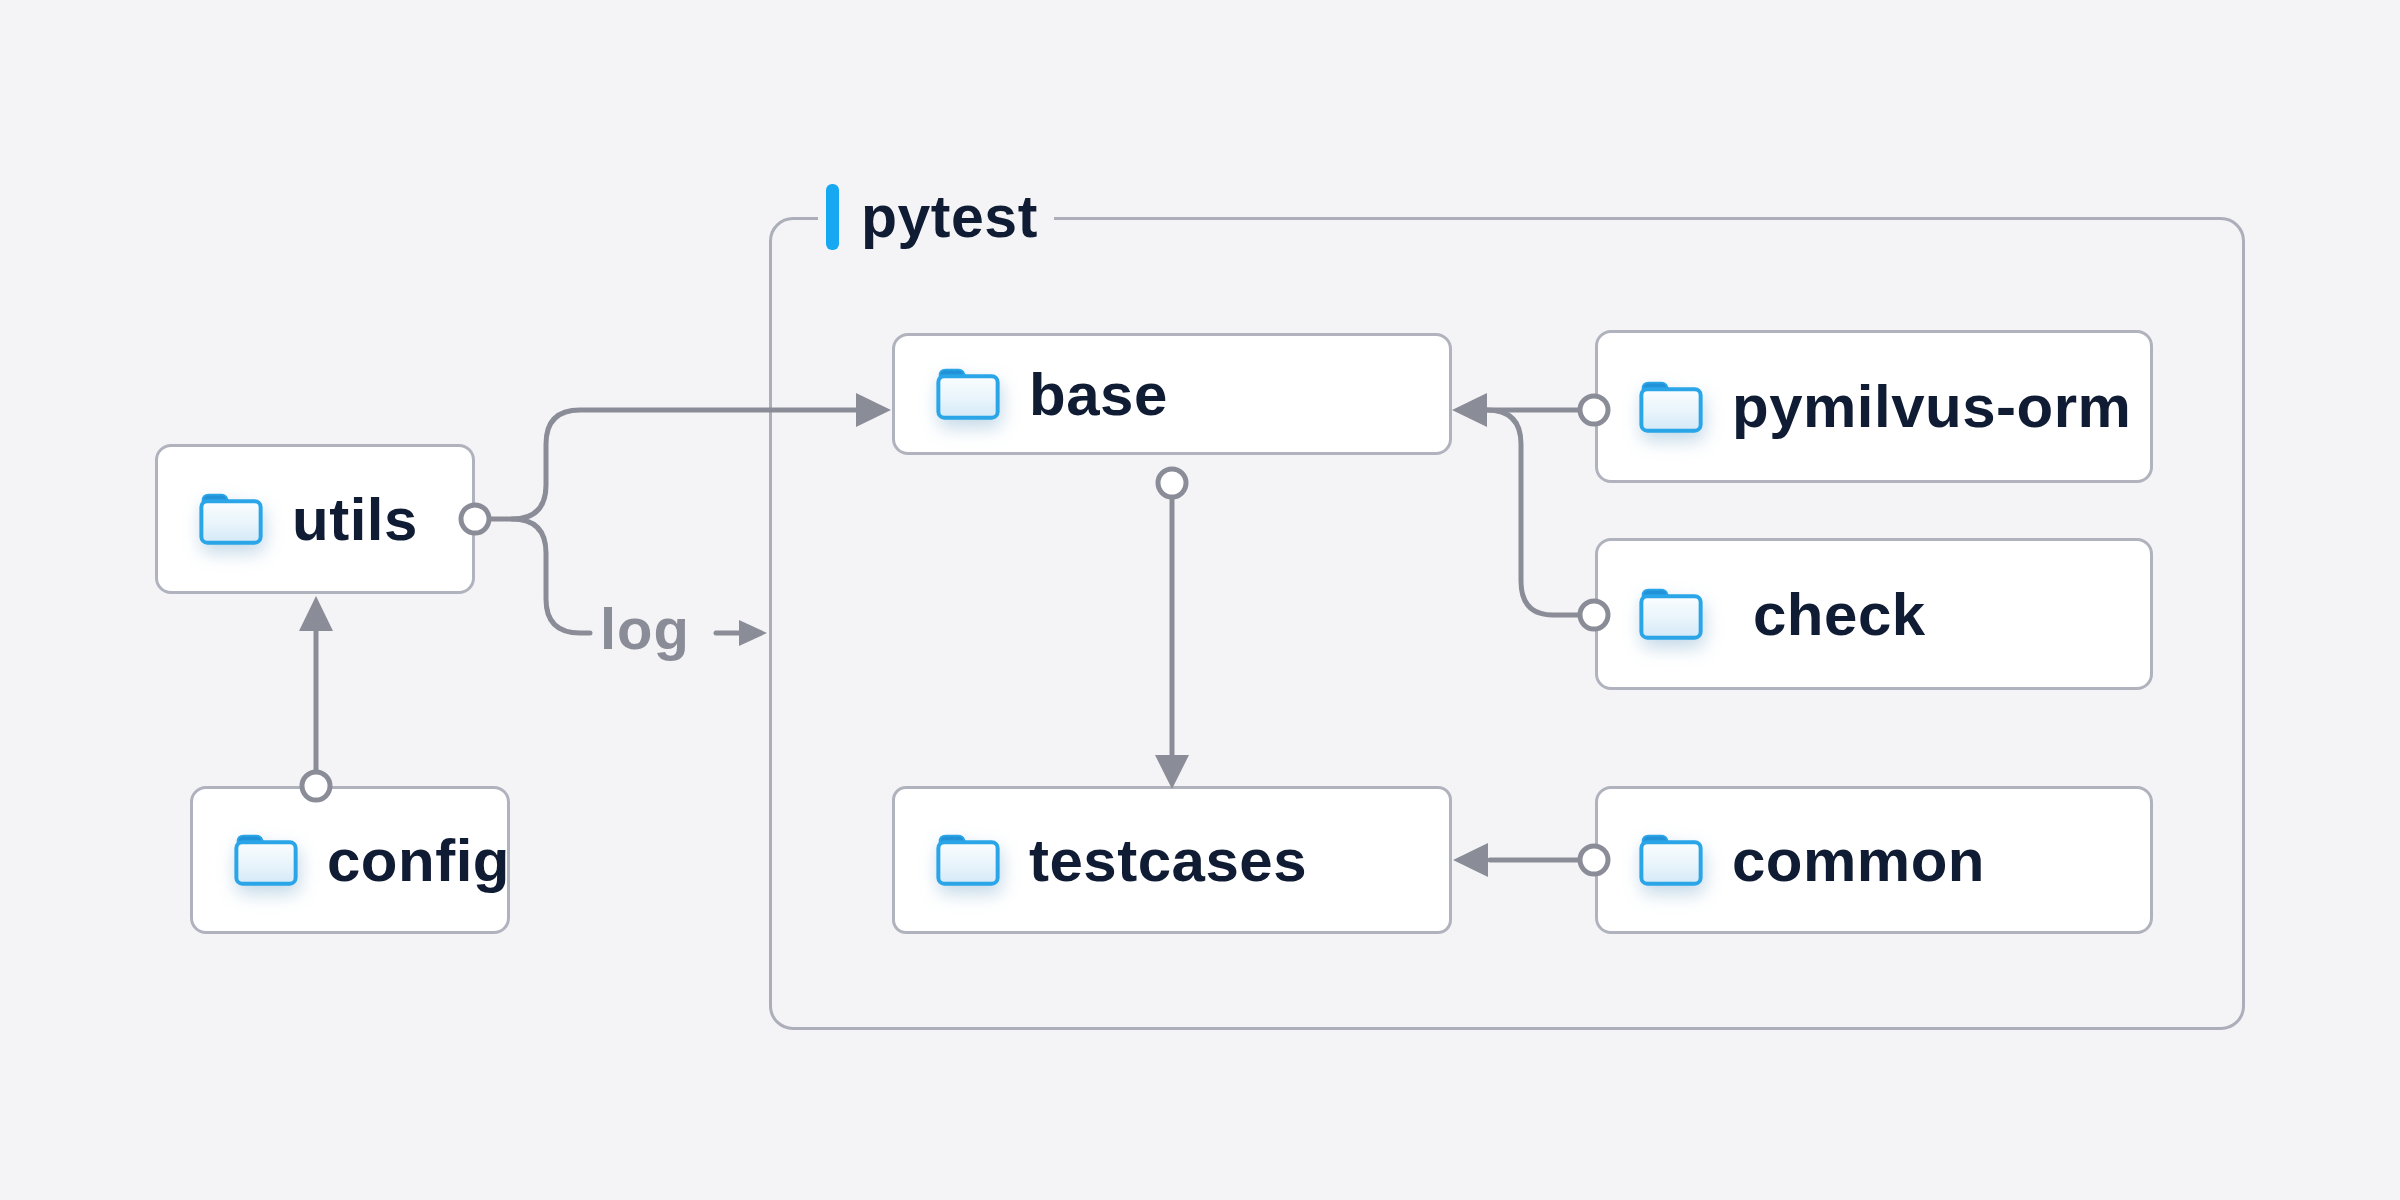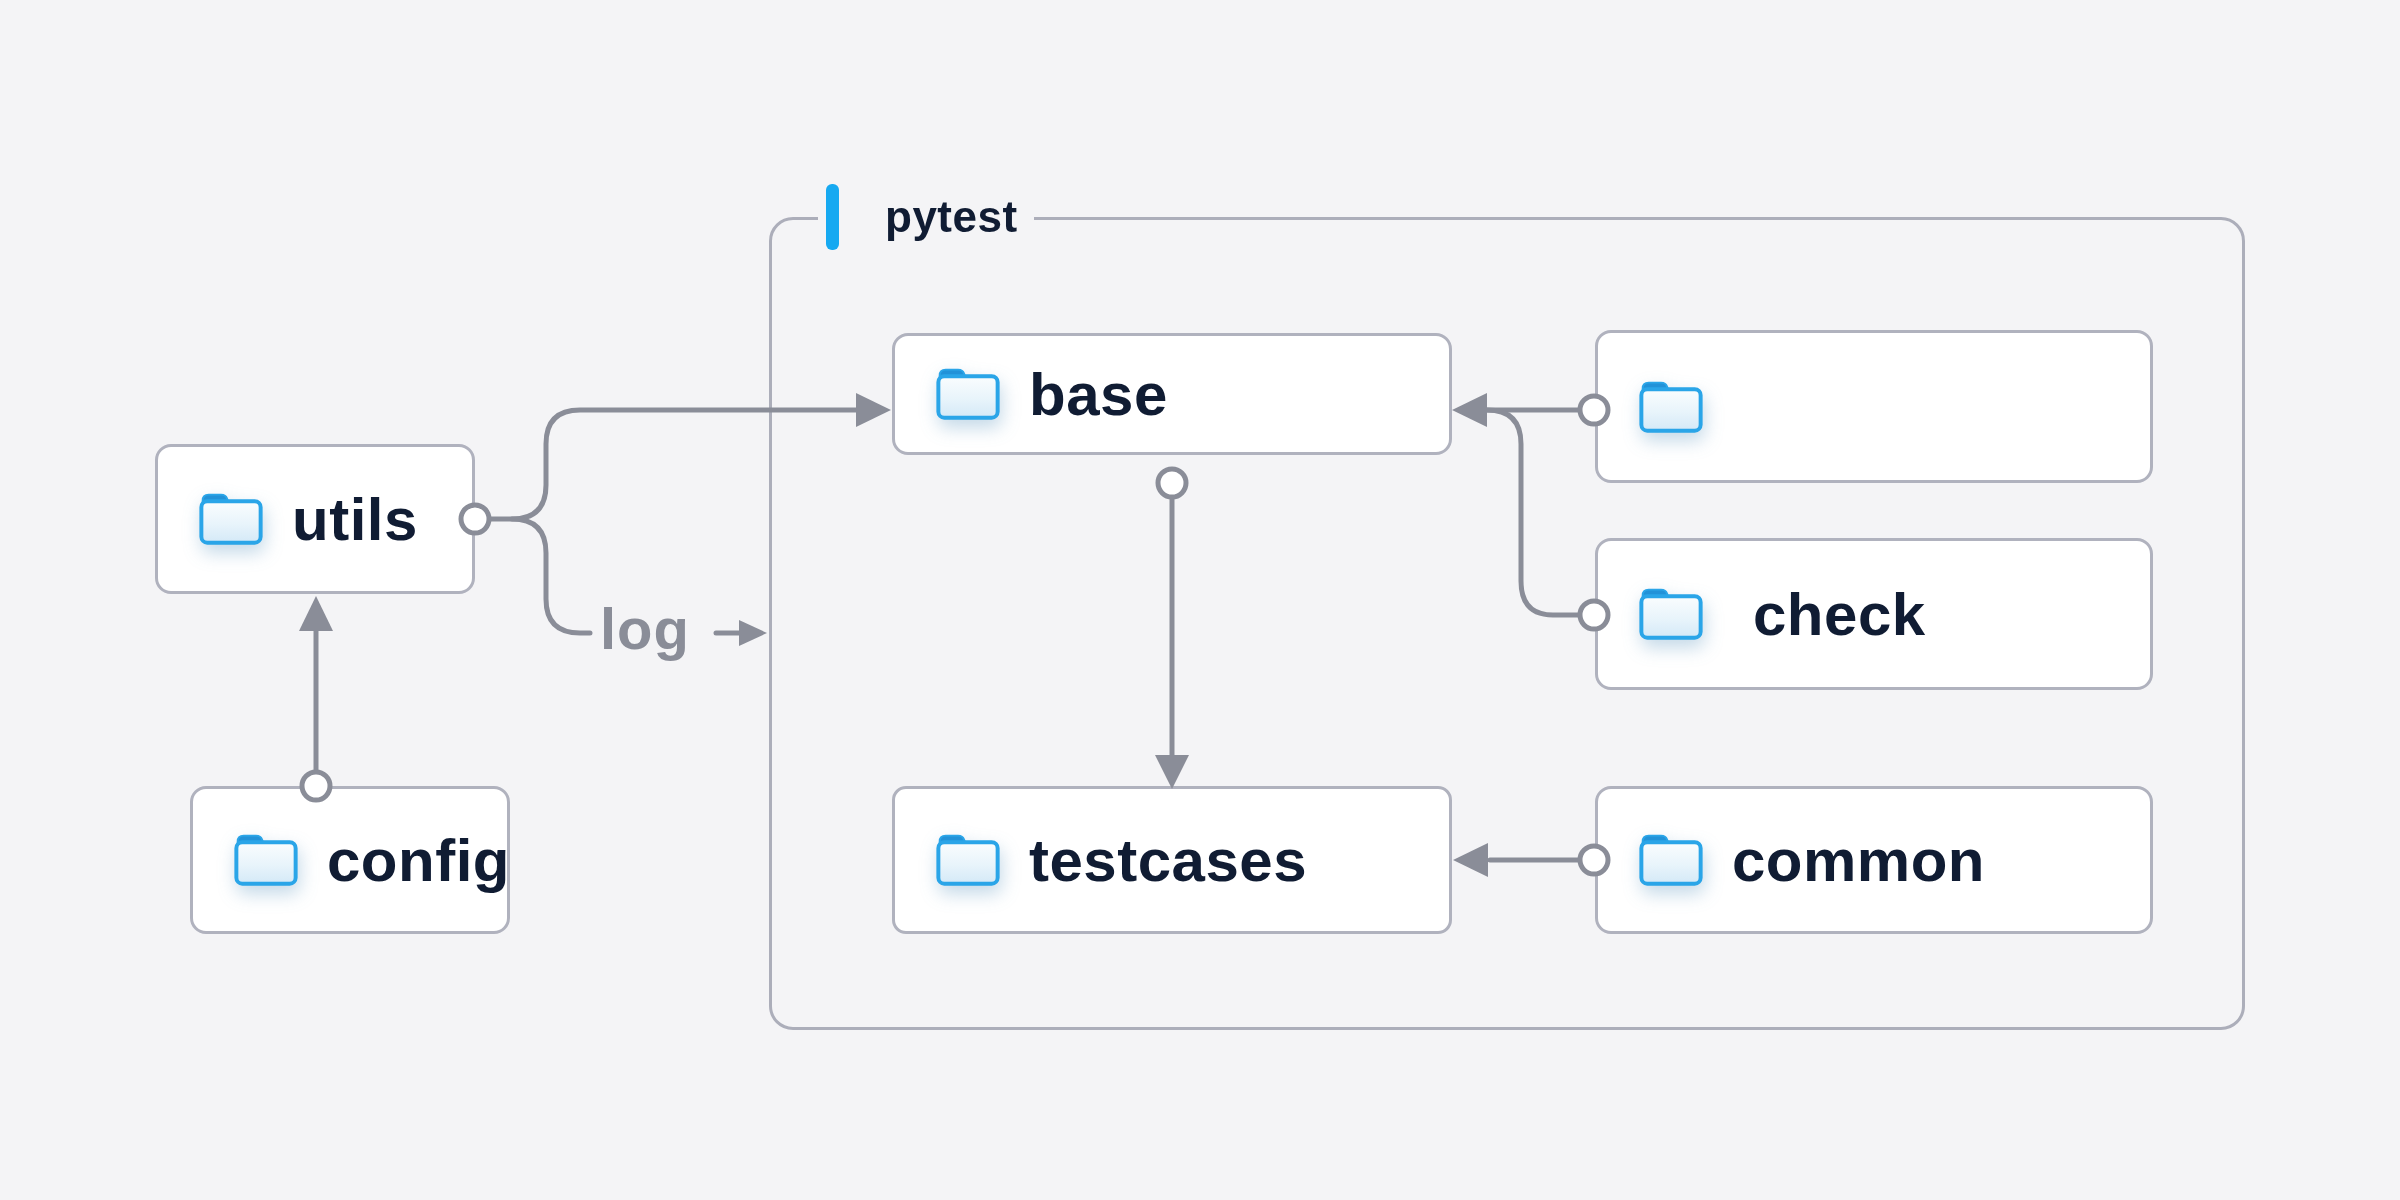--- a/index.html
+++ b/index.html
@@ -38,25 +38,24 @@
     background: #f4f4f6;
     z-index: 3;
   }
   .accent-bar {
     display: inline-block;
     width: 13px; height: 66px;
     border-radius: 6px;
     background: #16a9f1;
   }
   .group-label-text {
-    font-size: 44px;
+    font-size: 59px;
     font-weight: 700;
     color: #101c33;
     letter-spacing: 0.5px;
-    margin-left: 24px;
   }
   
   .node {
     position: absolute;
     background: #ffffff;
     border: 3px solid #b0b2be;
     border-radius: 16px;
     box-sizing: border-box;
     display: flex;
     align-items: center;
@@ -146,20 +145,21 @@
     <svg class="folder">
         <use href="#folder-sym"></use>
       </svg>
     <span class="label">base</span>
   </div>
 
   <div class="node" id="node-pymilvus-orm">
     <svg class="folder">
         <use href="#folder-sym"></use>
       </svg>
+    <span class="label">pymilvus-orm</span>
   </div>
 
   <div class="node" id="node-check">
     <svg class="folder">
         <use href="#folder-sym"></use>
       </svg>
     <span class="label">check</span>
   </div>
 
   <div class="node" id="node-testcases">

